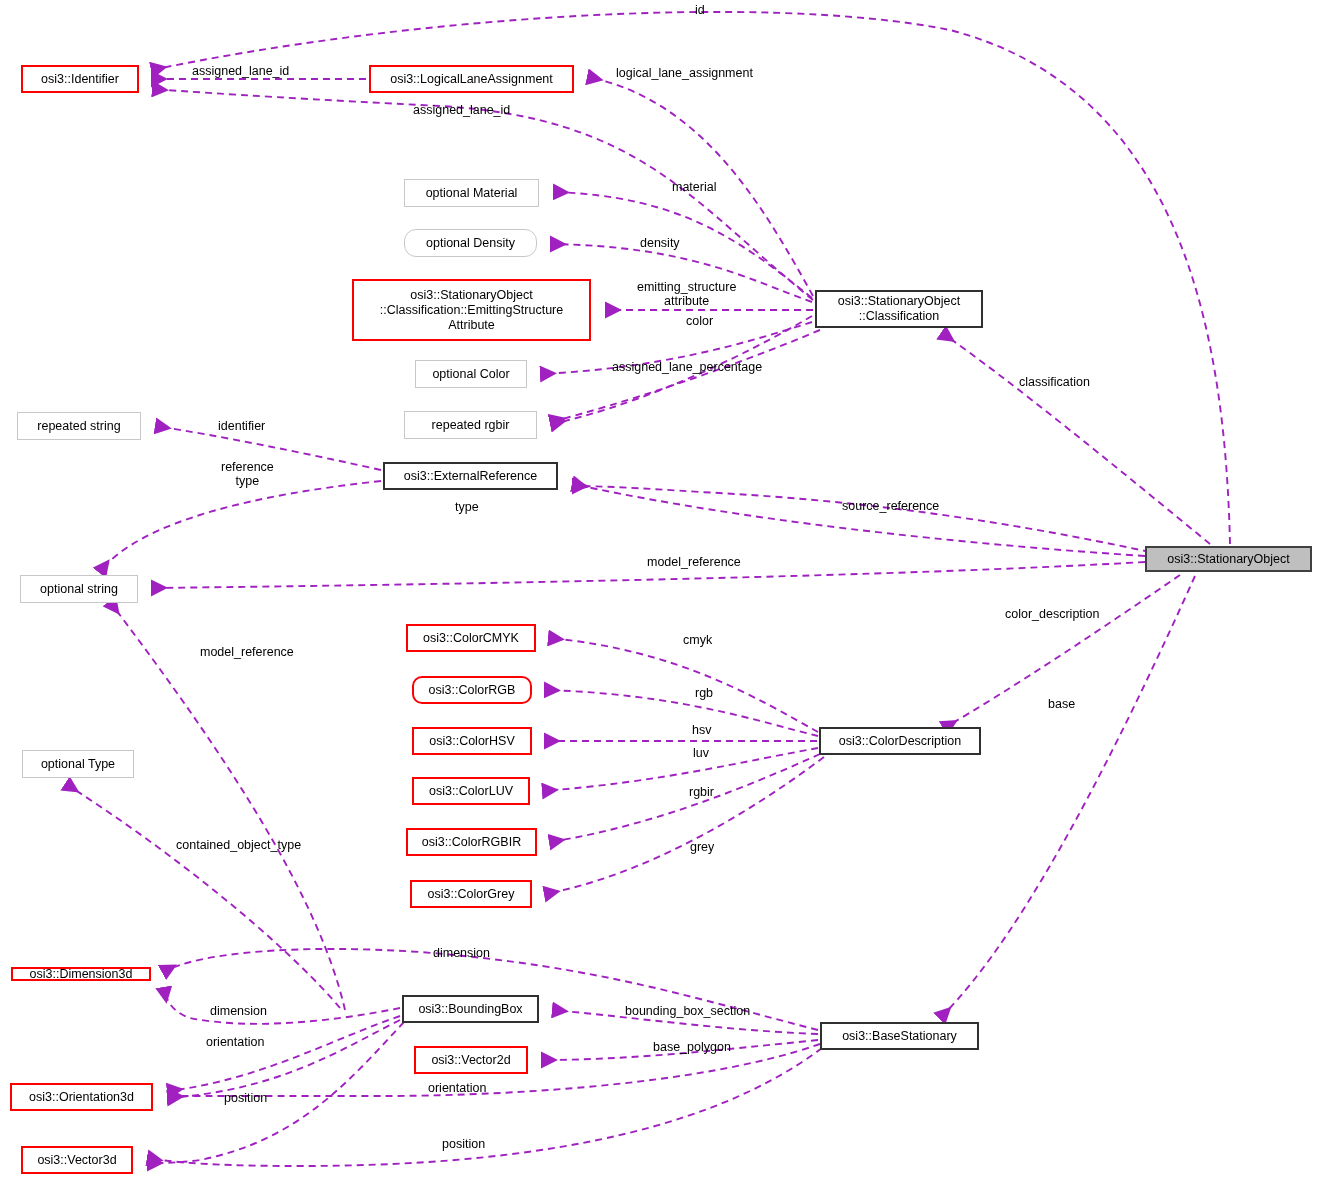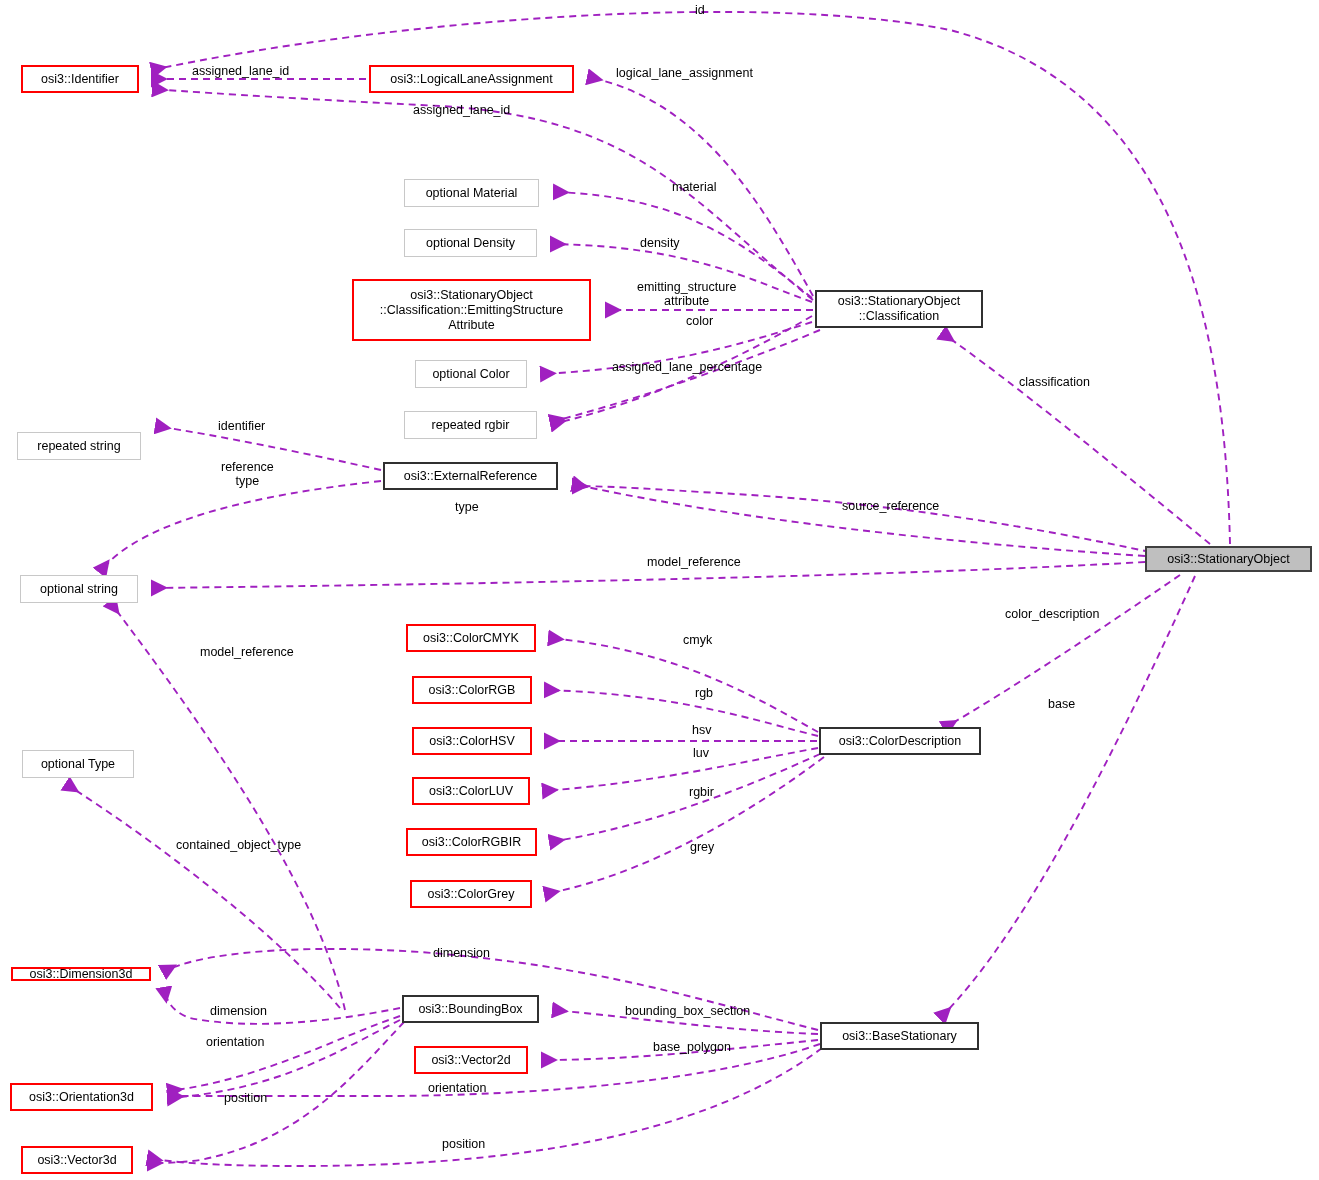--- a/index.html
+++ b/index.html
@@ -135,32 +135,32 @@
       <path d="M 822 1048 C 700 1140 500 1166 300 1166 C 210 1166 170 1162 148 1158"></path>
 
       <path d="M 404 1022 C 350 1080 300 1140 200 1160 C 180 1163 160 1163 148 1163"></path>
 
     </g>
   </svg>
 
   <div class="node red-thin" style="left:21px;top:65px;width:118px;height:28px;">osi3::Identifier</div>
   <div class="node red-thin" style="left:369px;top:65px;width:205px;height:28px;">osi3::LogicalLaneAssignment</div>
   <div class="node grey-thin" style="left:404px;top:179px;width:135px;height:28px;">optional Material</div>
-  <div class="node grey-thin" style="left:404px;top:229px;width:133px;height:28px;">optional Density</div>
+  <div class="node grey-thin" style="left:404px;top:229px;width:133px;height:28px;border-radius:12px;">optional Density</div>
   <div class="node red-thin" style="left:352px;top:279px;width:239px;height:62px;">osi3::StationaryObject
 ::Classification::EmittingStructure
 Attribute</div>
   <div class="node grey-thin" style="left:415px;top:360px;width:112px;height:28px;">optional Color</div>
   <div class="node grey-thin" style="left:404px;top:411px;width:133px;height:28px;">repeated rgbir</div>
-  <div class="node grey-thin" style="left:17px;top:412px;width:124px;height:28px;margin-top:20px;">repeated string</div>
+  <div class="node grey-thin" style="left:17px;top:412px;width:124px;height:28px;">repeated string</div>
   <div class="node black-thick" style="left:383px;top:462px;width:175px;height:28px;">osi3::ExternalReference</div>
   <div class="node grey-thin" style="left:20px;top:575px;width:118px;height:28px;">optional string</div>
   <div class="node grey-thin" style="left:22px;top:750px;width:112px;height:28px;">optional Type</div>
   <div class="node red-thin" style="left:406px;top:624px;width:130px;height:28px;">osi3::ColorCMYK</div>
-  <div class="node red-thin" style="left:412px;top:676px;width:120px;height:28px;">osi3::ColorRGB</div>
+  <div class="node red-thin" style="left:412px;top:676px;width:120px;height:28px;border-radius:10px;">osi3::ColorRGB</div>
   <div class="node red-thin" style="left:412px;top:727px;width:120px;height:28px;">osi3::ColorHSV</div>
   <div class="node red-thin" style="left:412px;top:777px;width:118px;height:28px;">osi3::ColorLUV</div>
   <div class="node red-thin" style="left:406px;top:828px;width:131px;height:28px;">osi3::ColorRGBIR</div>
   <div class="node red-thin" style="left:410px;top:880px;width:122px;height:28px;">osi3::ColorGrey</div>
   <div class="node black-thick" style="left:819px;top:727px;width:162px;height:28px;">osi3::ColorDescription</div>
   <div class="node red-thin" style="left:11px;top:967px;width:140px;height:14px;">osi3::Dimension3d</div>
   <div class="node black-thick" style="left:402px;top:995px;width:137px;height:28px;">osi3::BoundingBox</div>
   <div class="node red-thin" style="left:414px;top:1046px;width:114px;height:28px;">osi3::Vector2d</div>
   <div class="node red-thin" style="left:10px;top:1083px;width:143px;height:28px;">osi3::Orientation3d</div>
   <div class="node red-thin" style="left:21px;top:1146px;width:112px;height:28px;">osi3::Vector3d</div>

